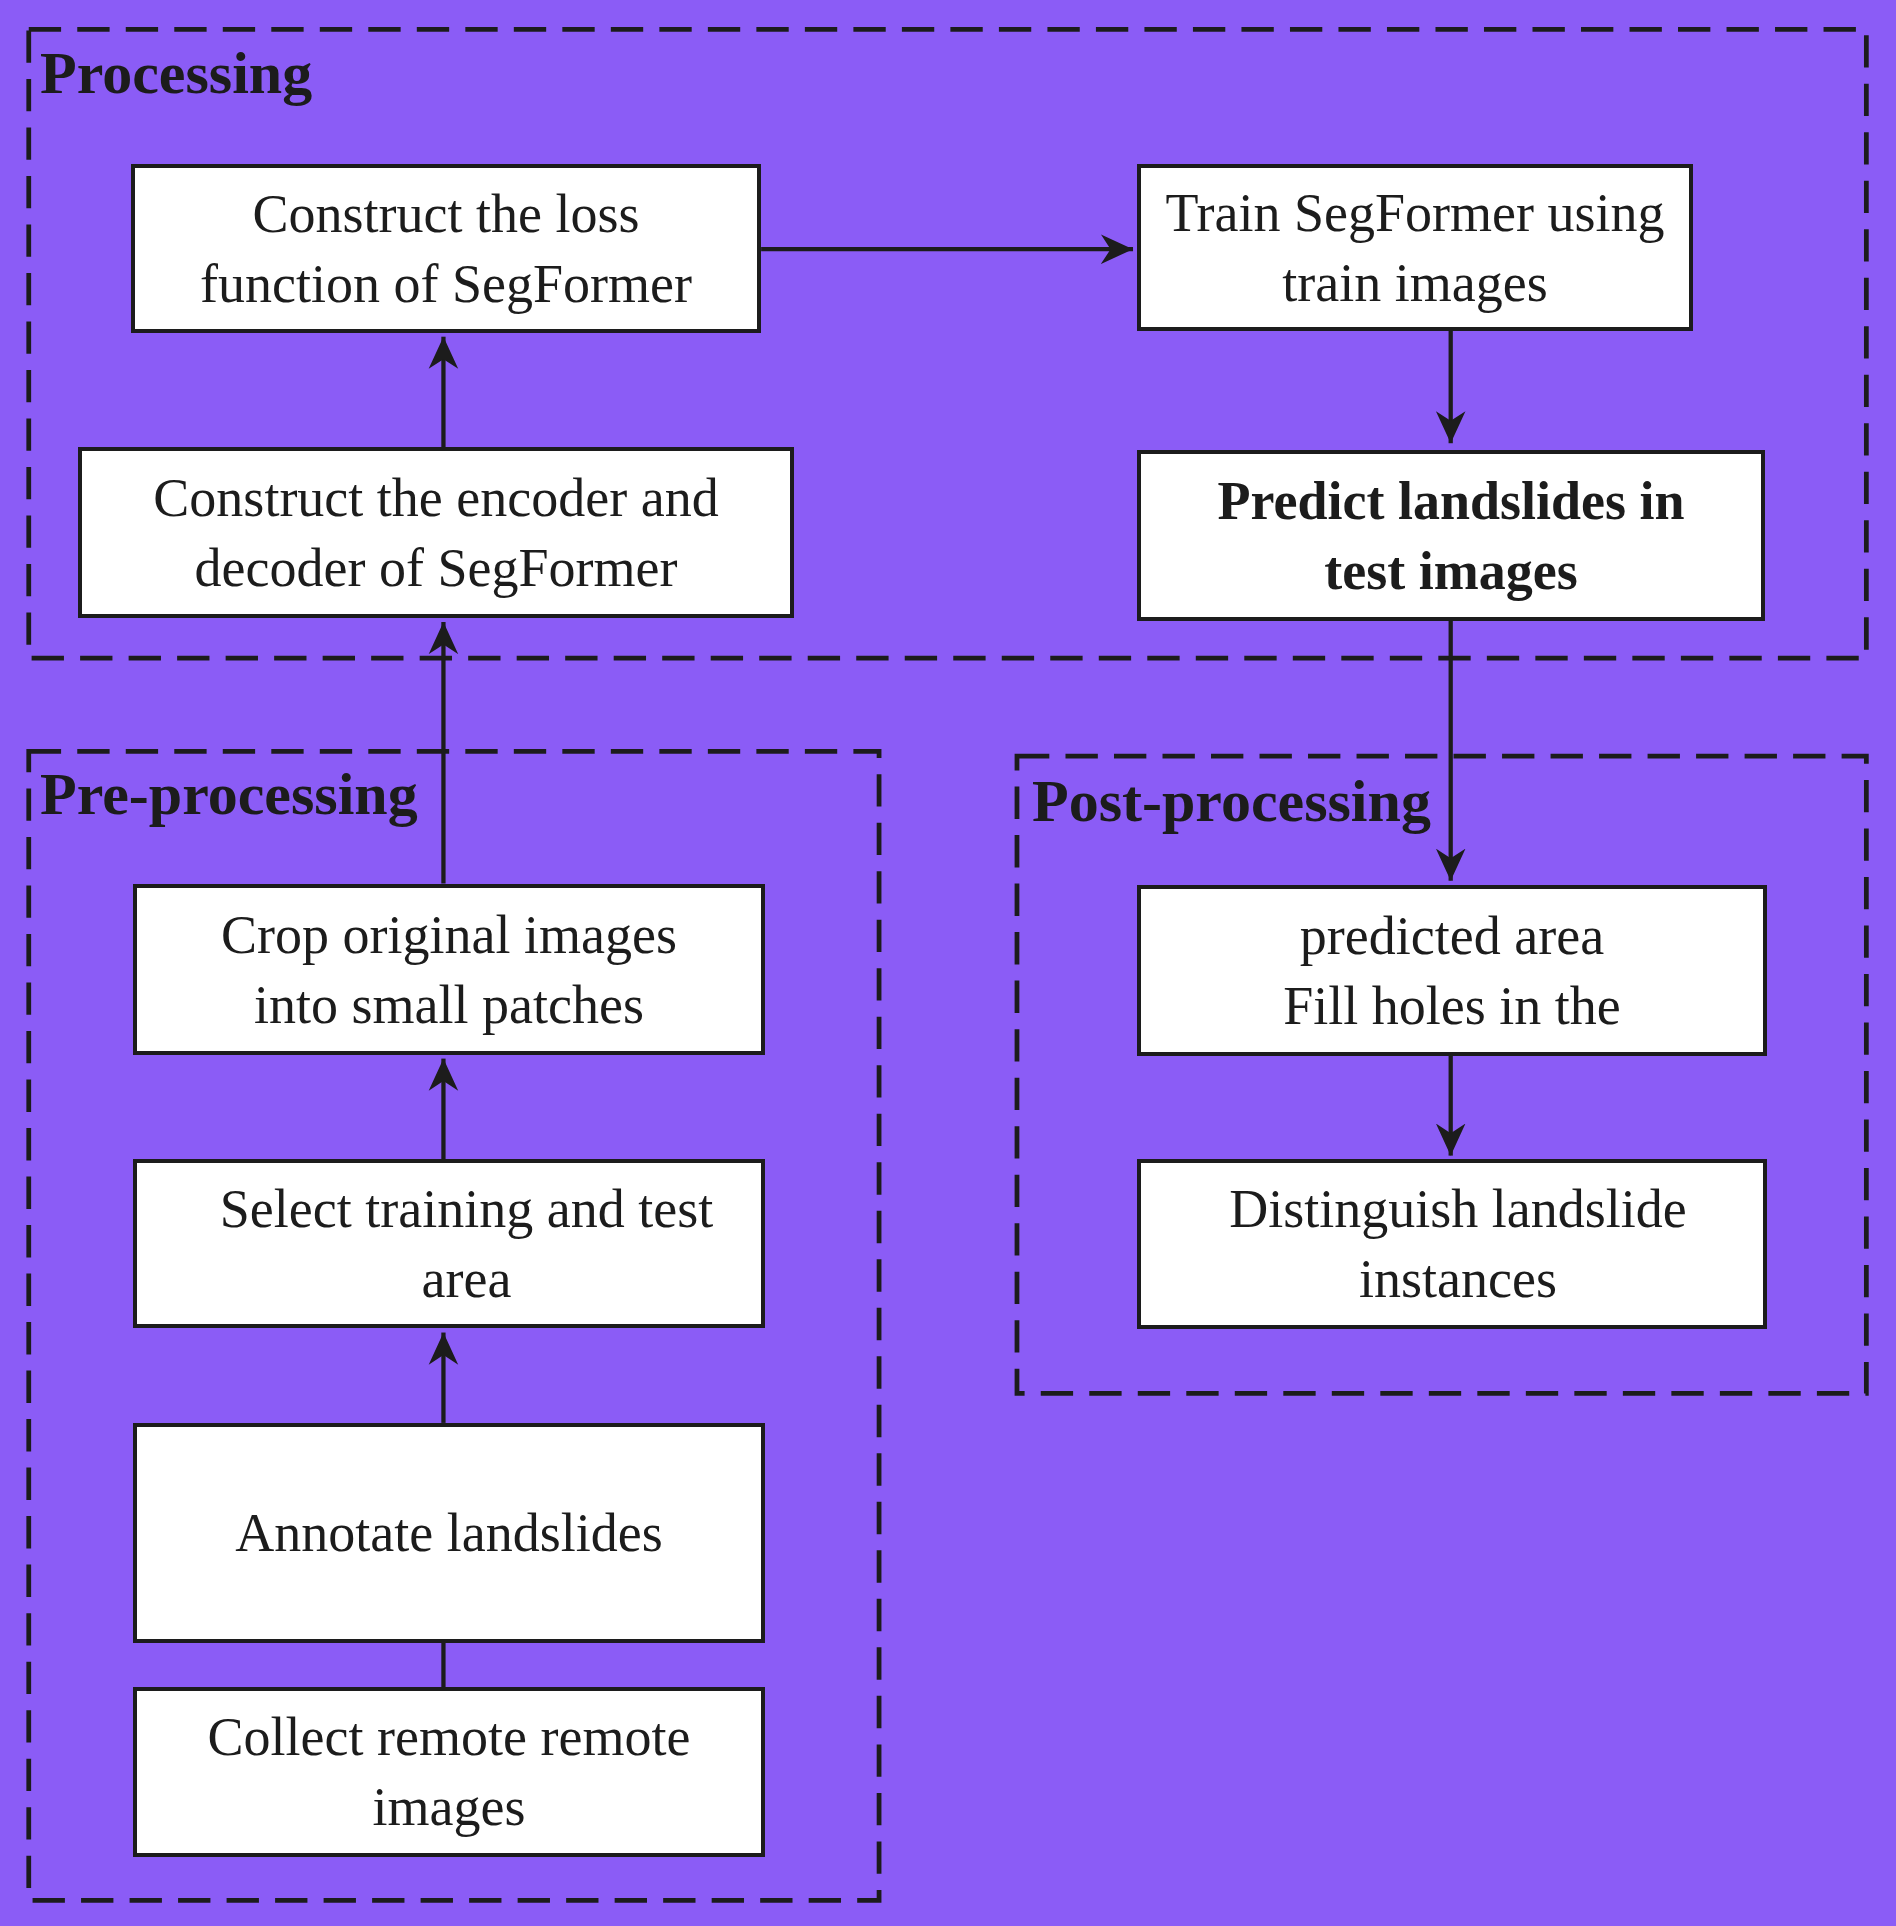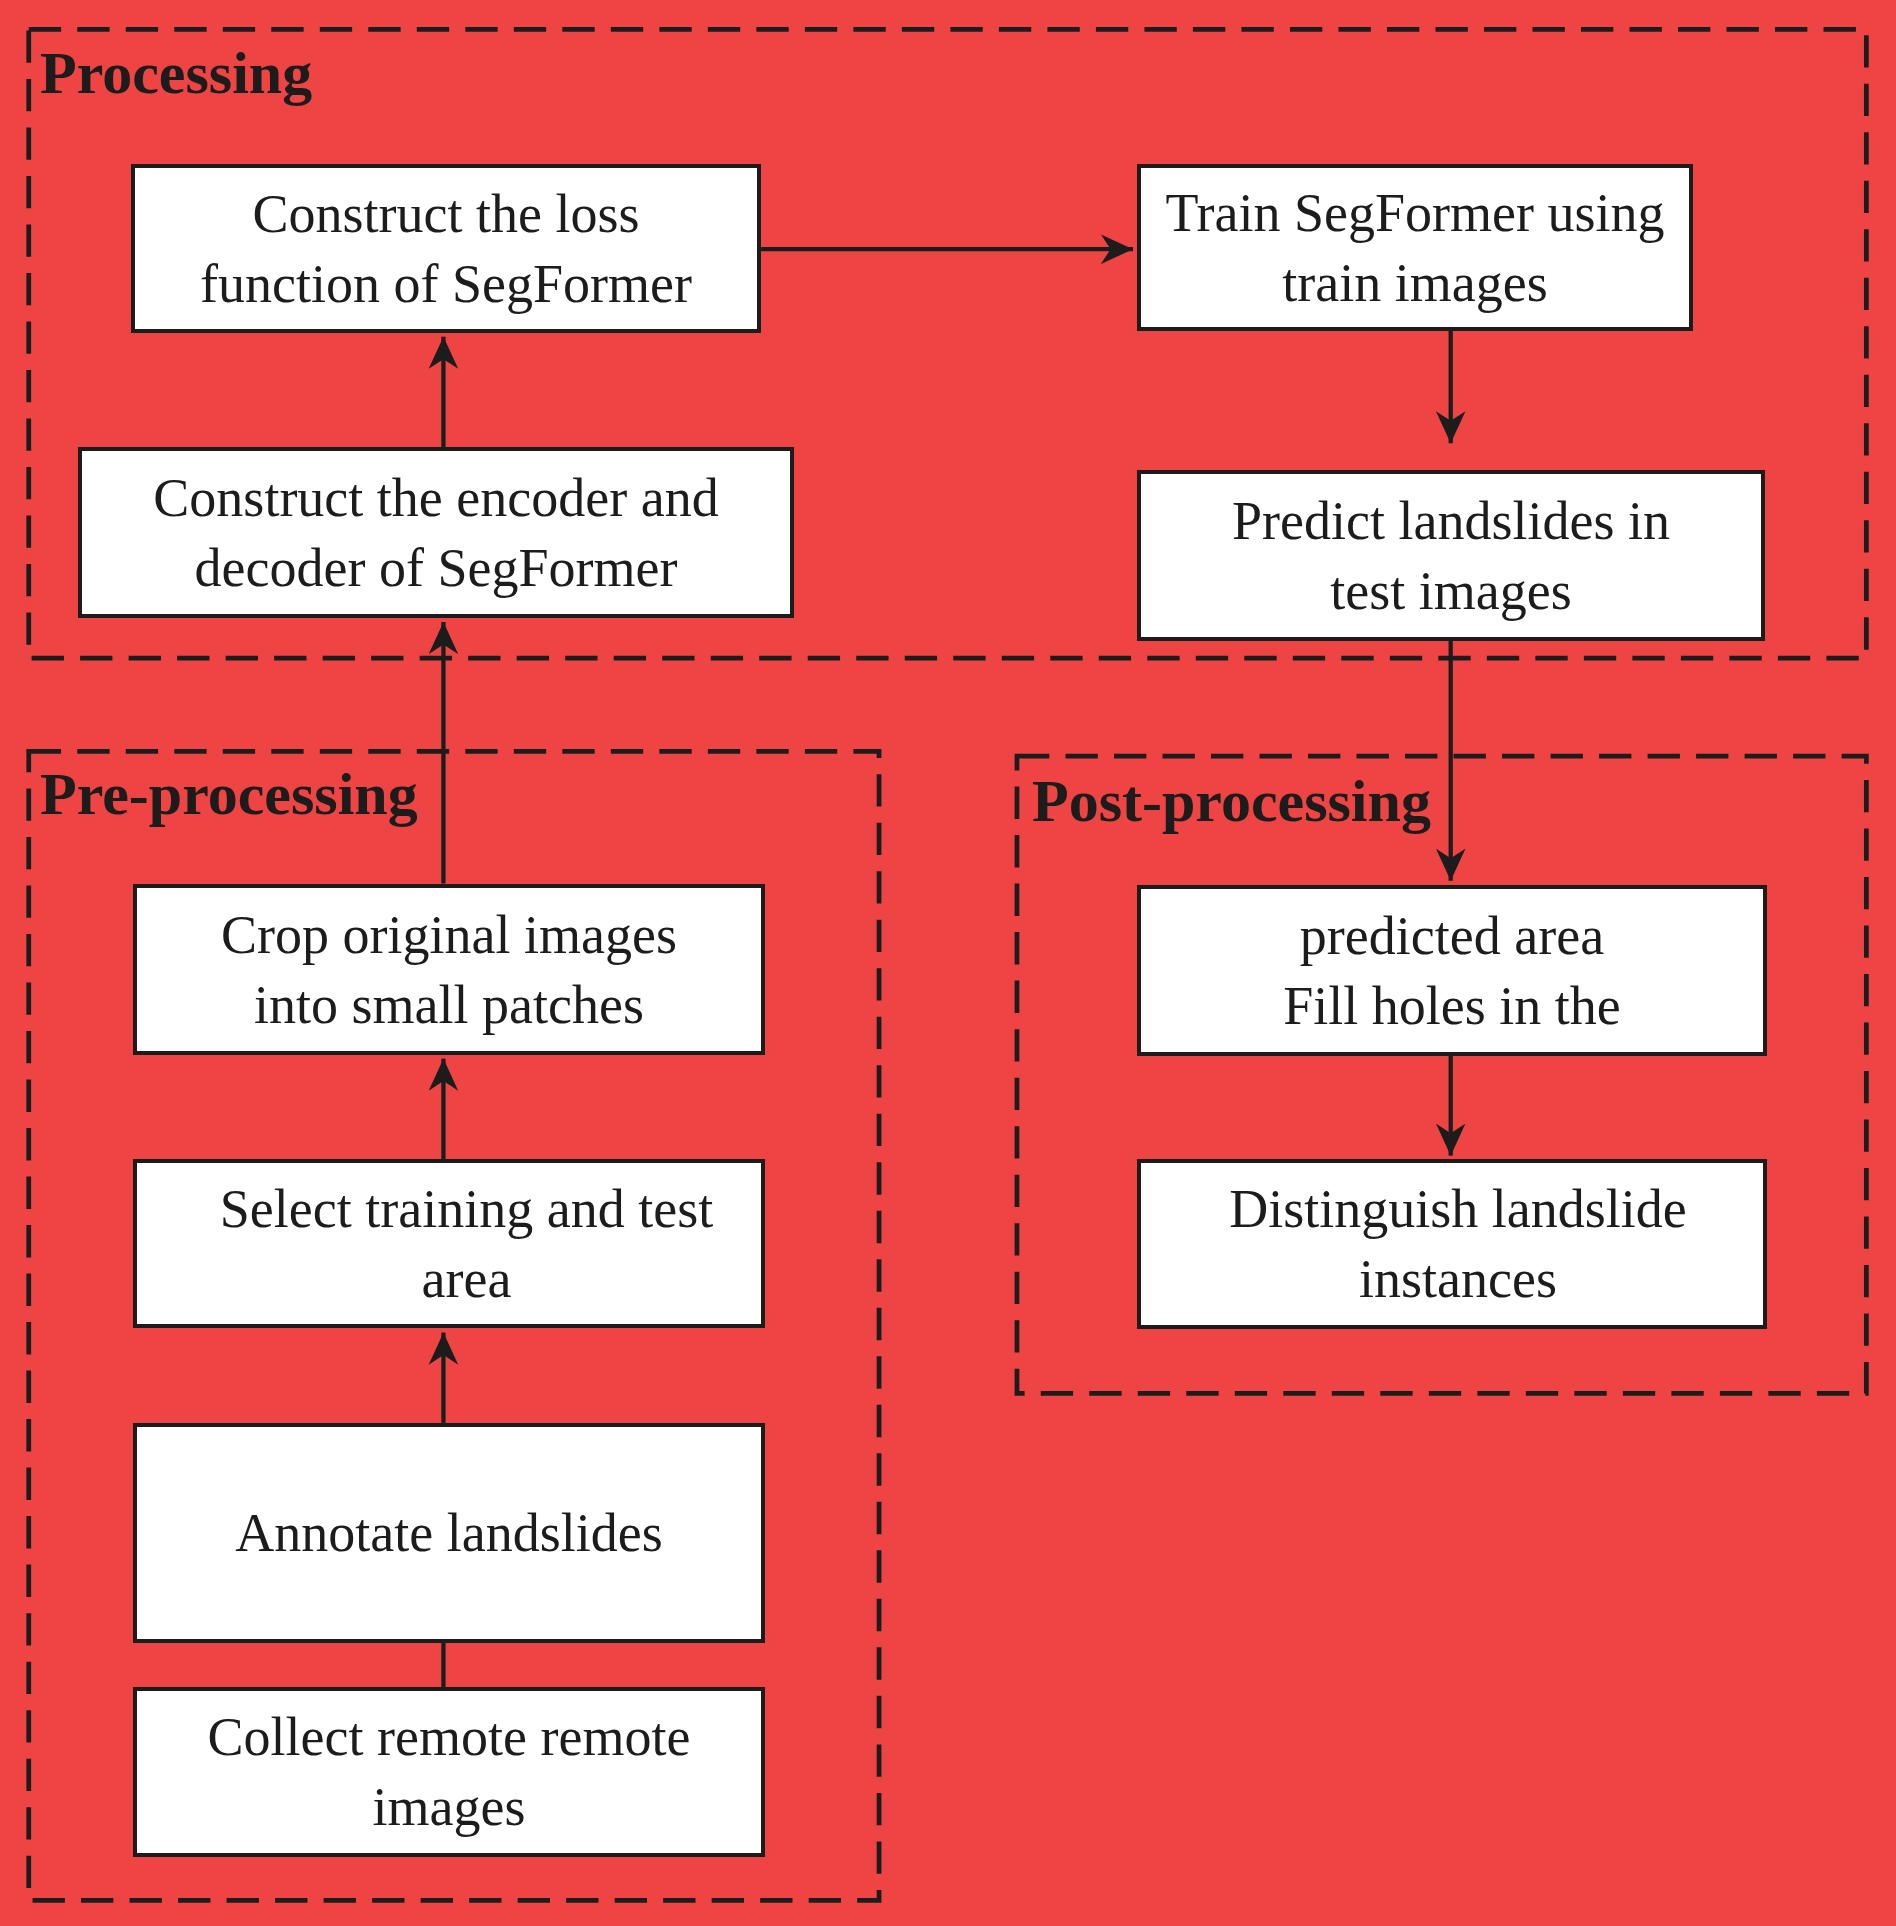--- a/index.html
+++ b/index.html
@@ -4,21 +4,21 @@
 <style>
   html, body {
     margin: 0;
     padding: 0;
     background: #ffffff;
   }
   #stage {
     position: relative;
     width: 1897px;
     height: 1927px;
-    background: #ef4444;
+    background: #8b5cf6;
     overflow: hidden;
   }
   #connector-layer {
     position: absolute;
     left: 0;
     top: 0;
   }
   .node {
     position: absolute;
     box-sizing: border-box;
@@ -87,21 +87,21 @@
   <div class="node" style="left:78px; top:447px; width:716px; height:171px;">
     <span class="node-line">Construct the encoder and</span>
     <span class="node-line">decoder of SegFormer</span>
   </div>
 
   <div class="node" style="left:1137px; top:164px; width:556px; height:167px;">
     <span class="node-line">Train SegFormer using</span>
     <span class="node-line">train images</span>
   </div>
 
-  <div class="node" style="left:1137px; top:470px; width:628px; height:171px;">
+  <div class="node" style="left:1137px; top:450px; width:628px; height:171px;font-weight:bold;">
     <span class="node-line">Predict landslides in</span>
     <span class="node-line">test images</span>
   </div>
 
   <div class="node" style="left:1137px; top:885px; width:630px; height:171px;">
     <span class="node-line">predicted area</span>
     <span class="node-line">Fill holes in the</span>
   </div>
 
   <div class="node" style="left:1137px; top:1159px; width:630px; height:170px;padding-left:12px;">

